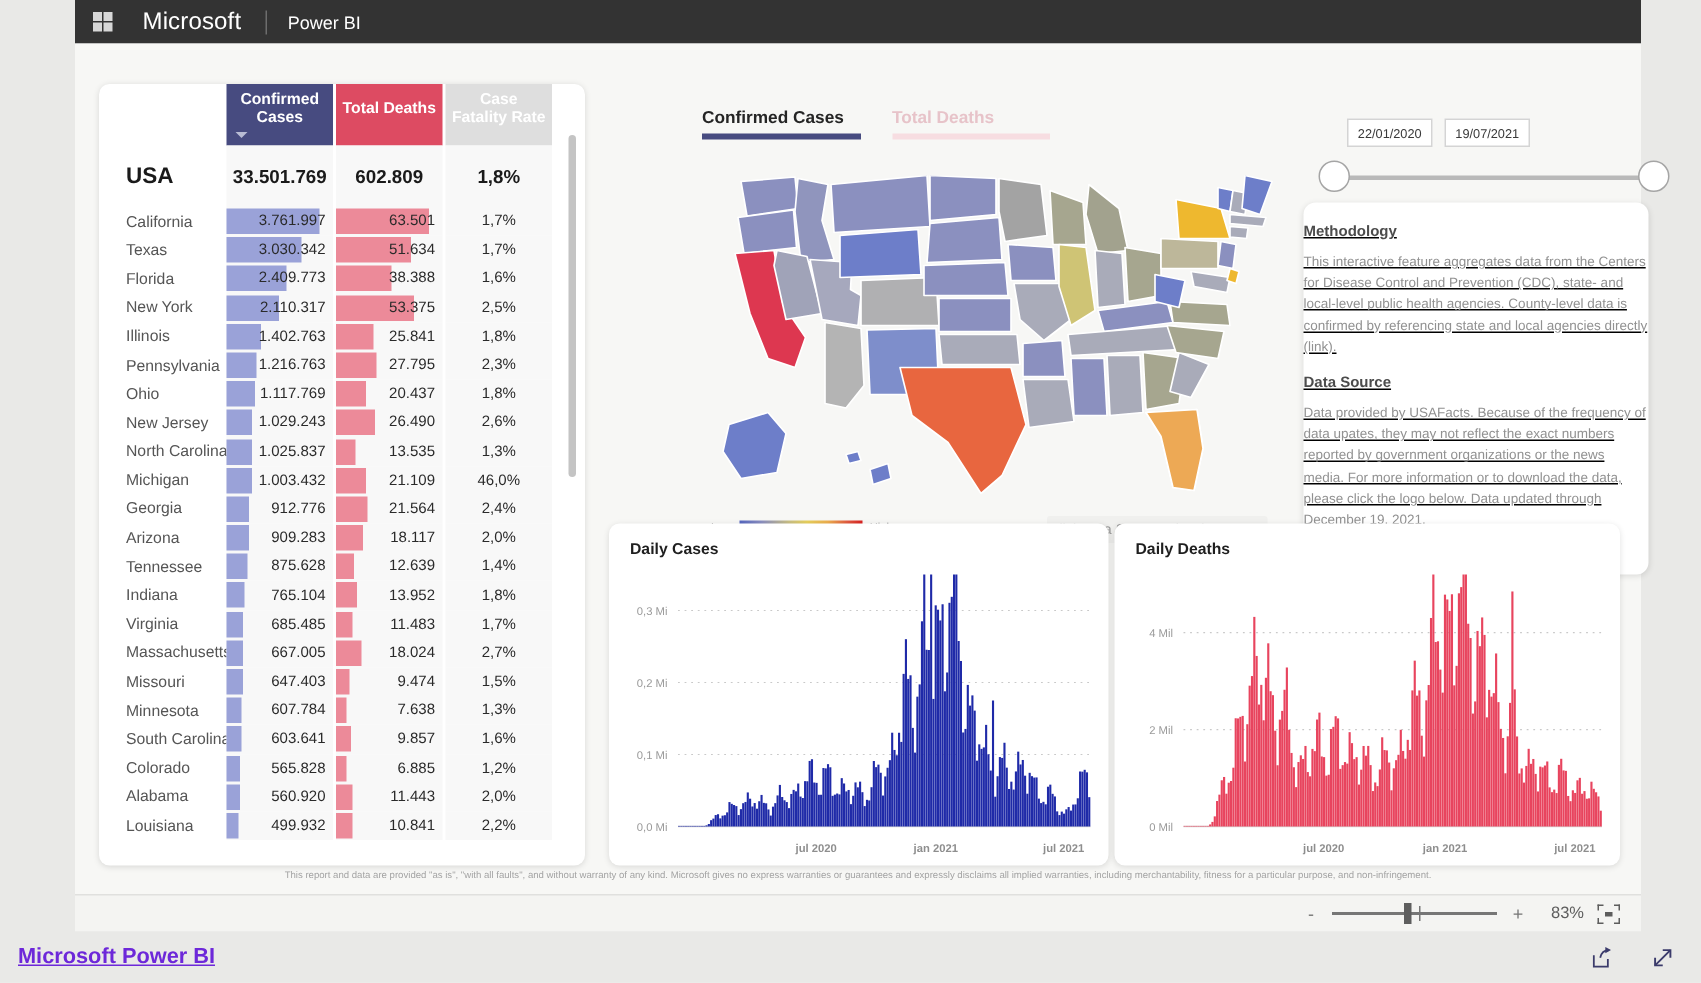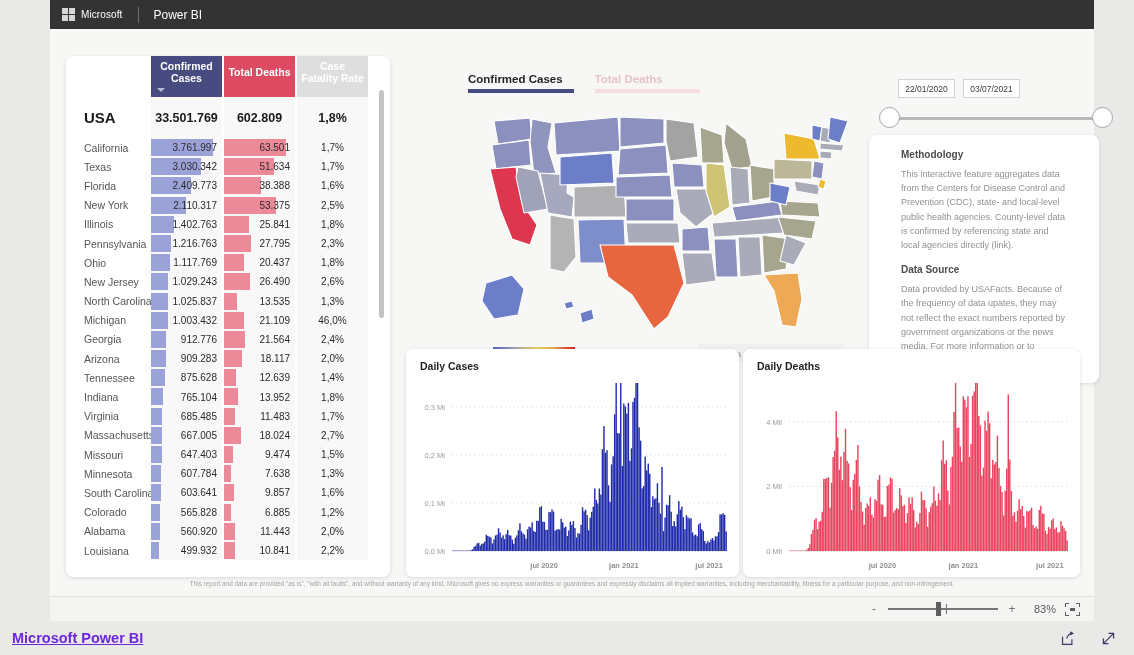--- a/index.html
+++ b/index.html
@@ -17,21 +17,21 @@
     background: #333333;
     display: flex; align-items: center;
     color: #ffffff;
   }
   .ms-logo-grid {
     width: 13px; height: 13px;
     display: grid; grid-template-columns: 1fr 1fr; grid-template-rows: 1fr 1fr;
     gap: 1.5px; margin-left: 12px; flex: none;
   }
   .ms-logo-grid i { background: #d7d7d7; display:block; }
-  .ms-name { font-size: 10px; margin-left: 6px; letter-spacing: .1px; }
+  .ms-name { font-size: 16px; margin-left: 20px; letter-spacing: .1px; }
   .ms-div { width:1px; height:16px; background:#6d6d6d; margin:0 14px 0 16px; }
   .ms-app { font-size: 12px; }
 
   
   .canvas {
     position: absolute; left: 50px; top: 29px;
     width: 1044px; height: 567px;
     background: #f7f7f5;
   }
 
@@ -162,21 +162,22 @@
     border-radius: 50%; background: #ffffff; border: 1.6px solid #a5a5a5;
   }
   .knob.left { left: 0; }
   .knob.right { right: 0; }
 
   .info-card {
     position: absolute; left: 819px; top: 106px;
     width: 230px; height: 248px;
     background: #ffffff; border-radius: 8px;
     box-shadow: 0 1px 4px rgba(0,0,0,.12);
-    padding: 14px 32px;
+    padding: 14px 0;
+    text-decoration: underline;
   }
   .info-h { font-size: 10px; font-weight: bold; color: #4c4c4c; margin-bottom: 7px; }
   .info-p { font-size: 9px; color: #919191; line-height: 14.2px; }
   .gap { height: 12px; }
   .usafacts { margin-top: 12px; font-size: 14px; letter-spacing: .3px; }
   .usafacts .usa { color: #3f78b5; font-weight: bold; }
   .usafacts .facts { color: #12406e; font-weight: bold; }
 
   
   .c-tabs { position: absolute; left: 420px; top: 353px; display: flex; gap: 38px; }
@@ -721,21 +722,21 @@
   <div class="legend">
     <span class="lab">Low</span>
     <span class="ramp"></span>
     <span class="lab">High</span>
   </div>
 
   <div class="state-hint">Click on a State to view by County</div>
 
   <div class="date-pills">
     <div class="pill">22/01/2020</div>
-    <div class="pill">03/07/2021</div>
+    <div class="pill">19/07/2021</div>
   </div>
   <div class="slider-wrap">
     <div class="slider-track"></div>
     <div class="knob left"></div>
     <div class="knob right"></div>
   </div>
 
   <div class="info-card">
     <div class="info-h">Methodology</div>
     <div class="info-p">This interactive feature aggregates data from the Centers for Disease Control and Prevention (CDC), state- and local-level public health agencies. County-level data is confirmed by referencing state and local agencies directly (link).</div>

